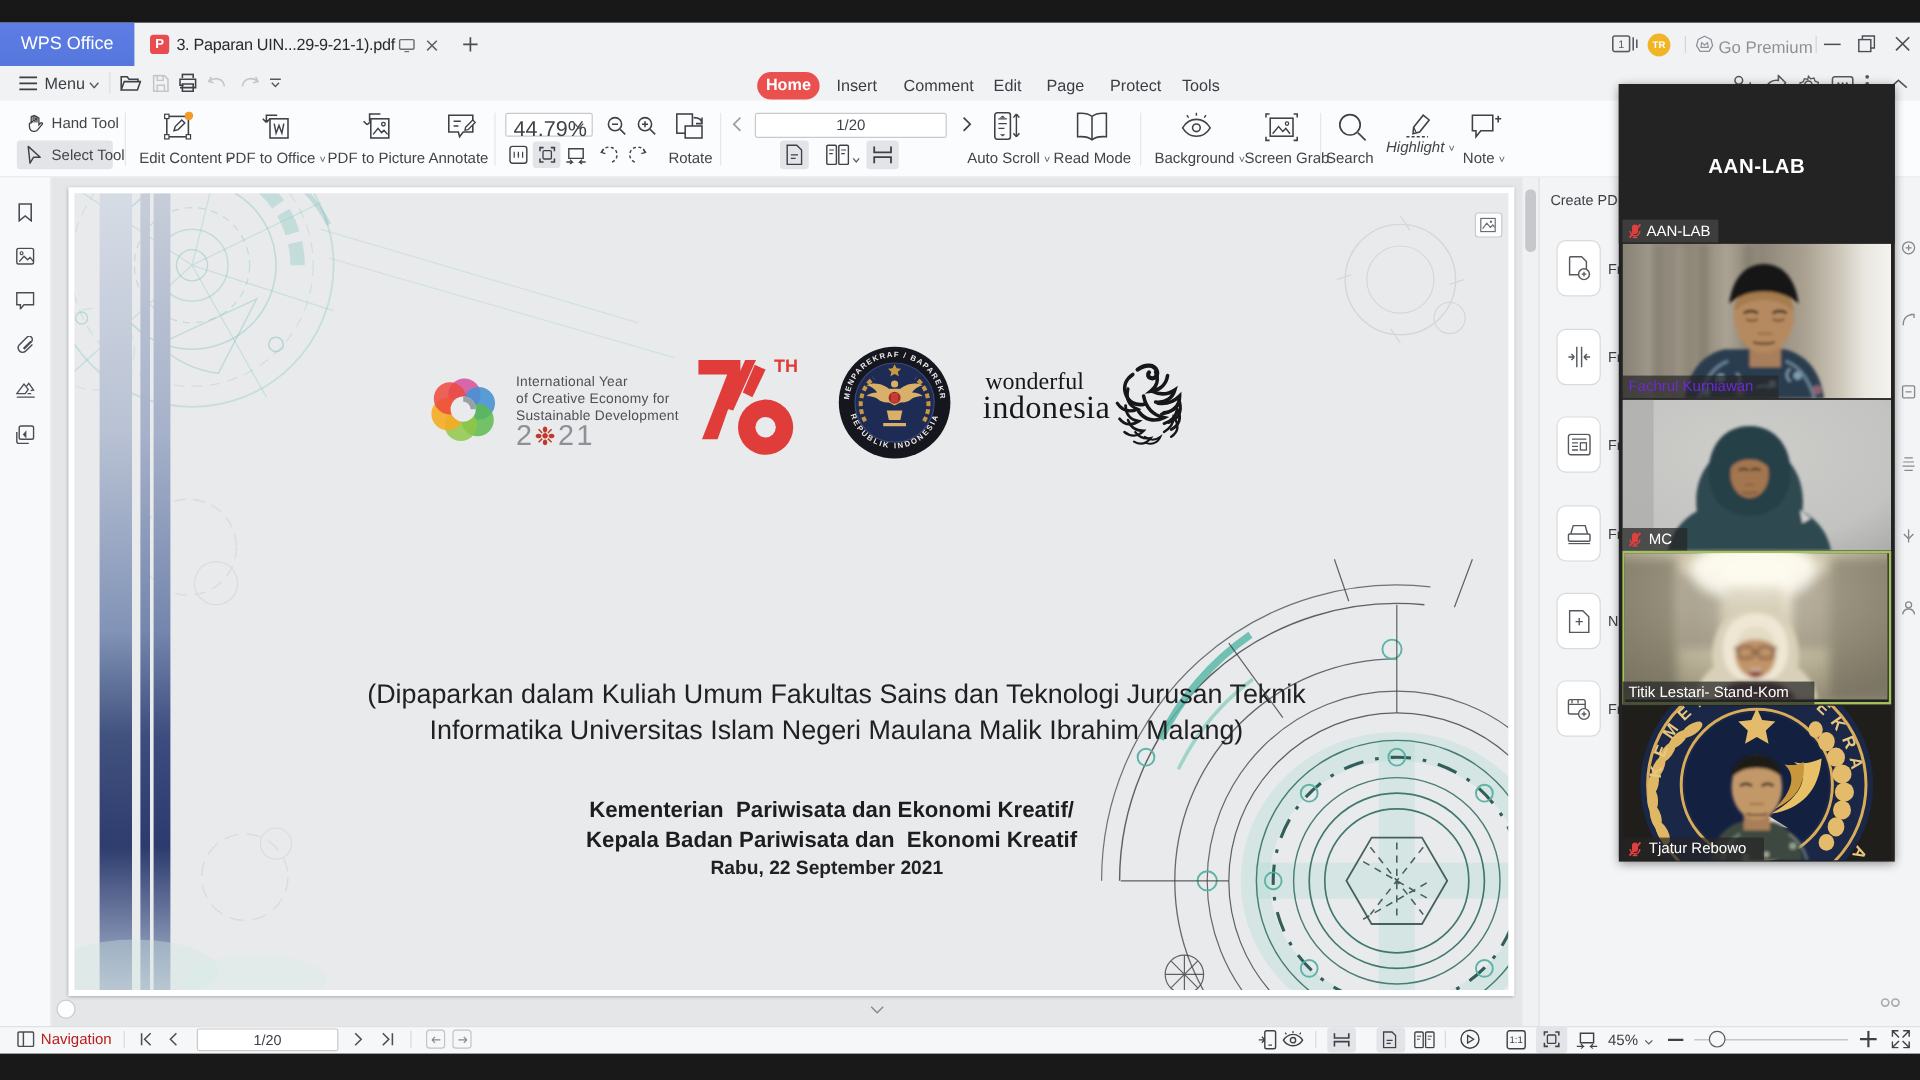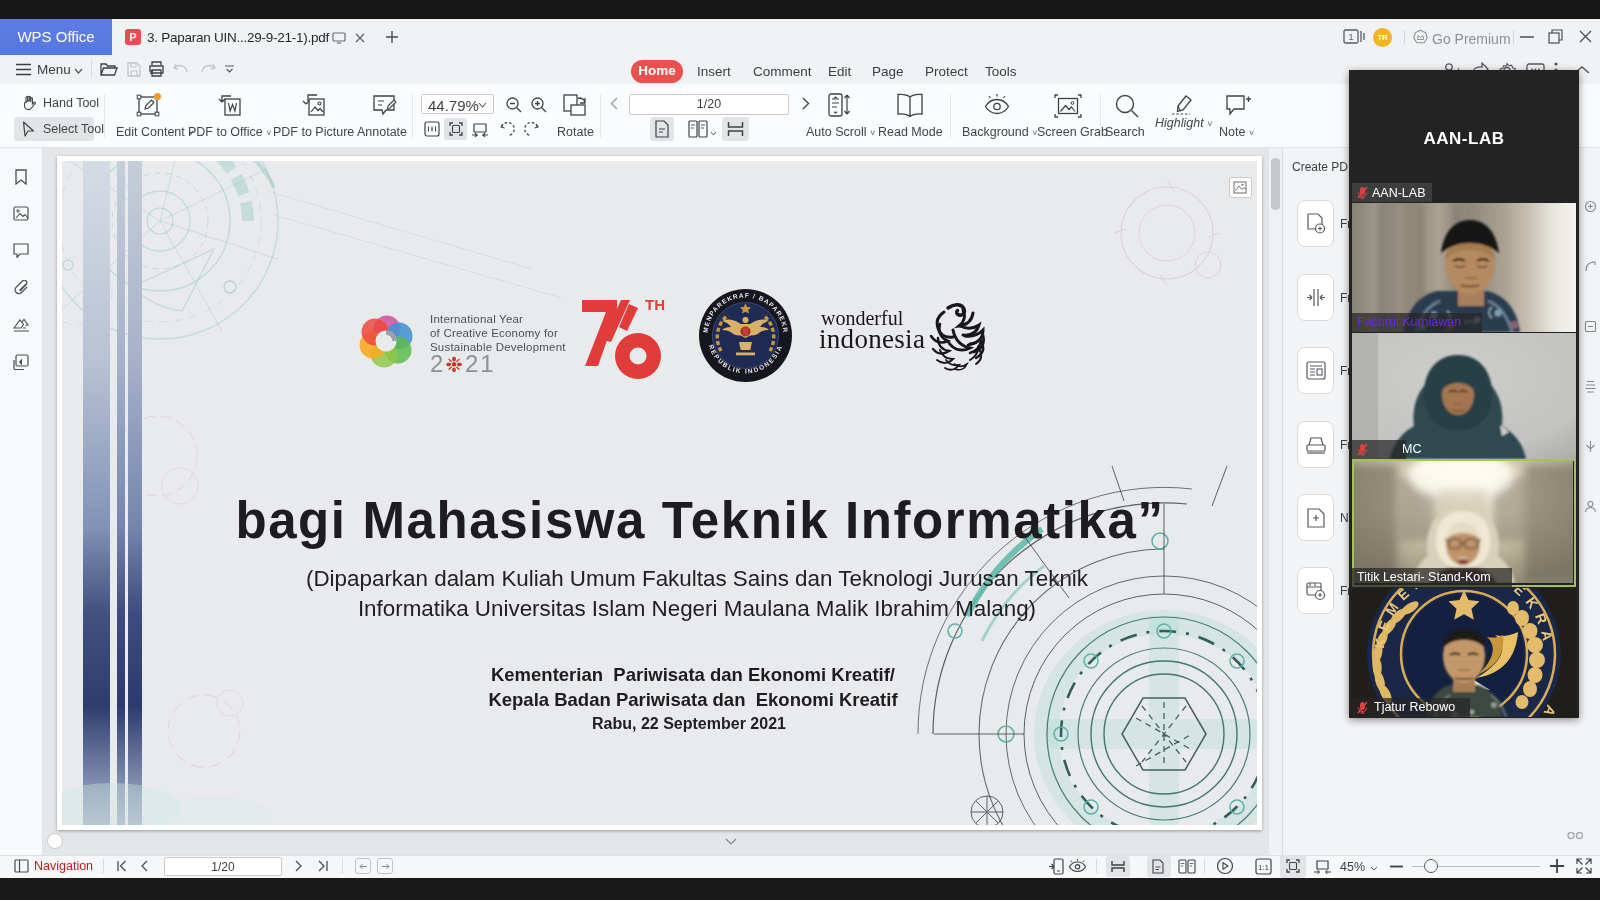--- a/index.html
+++ b/index.html
@@ -166,21 +166,21 @@
 
   <svg class="abs" style="left:372px;top:94px;" width="26" height="25" viewBox="0 0 26 25">
       <path d="M2 2h20v14H14l-3 4-1-4H2z" fill="none" stroke="#3e4247" stroke-width="1.3"></path>
       <path d="M6 7h6M6 11h4" stroke="#3e4247" stroke-width="1.2"></path>
       <path d="M16 12l6-6 2 2-6 6-2.5.5z" fill="#fbfcfd" stroke="#3e4247" stroke-width="1.1"></path>
     </svg>
   <div class="abs lbl" style="left:357px;top:125px;">Annotate</div>
   <div class="abs" style="left:412px;top:94px;width:1px;height:44px;background:#e6e7e9;"></div>
 
   <div class="abs" style="left:421px;top:94px;width:73px;height:20px;background:#fff;border:1px solid #c7c9cc;border-radius:2px;"></div>
-  <div class="abs" style="left:428px;top:97px;font-size:15px;color:#3e4247;text-align:center;">44.79%</div>
+  <div class="abs" style="left:428px;top:97px;font-size:18px;color:#3e4247;text-align:center;">44.79%</div>
   <svg class="abs" style="left:478px;top:102px;" width="9" height="6" viewBox="0 0 9 6">
       <path d="M1 1l3.5 4L8 1" fill="none" stroke="#55595e" stroke-width="1.1"></path>
     </svg>
   <svg class="abs" style="left:505px;top:96px;" width="18" height="18" viewBox="0 0 18 18">
       <circle cx="7.5" cy="7.5" r="5.5" fill="none" stroke="#3e4247" stroke-width="1.3"></circle>
       <path d="M11.8 11.8L16 16M5 7.5h5" stroke="#3e4247" stroke-width="1.3"></path>
     </svg>
   <svg class="abs" style="left:530px;top:96px;" width="18" height="18" viewBox="0 0 18 18">
       <circle cx="7.5" cy="7.5" r="5.5" fill="none" stroke="#3e4247" stroke-width="1.3"></circle>
       <path d="M11.8 11.8L16 16M5 7.5h5M7.5 5v5" stroke="#3e4247" stroke-width="1.3"></path>
@@ -503,21 +503,20 @@
       <path d="M24 12c-6 4-8 10-6 16 2 7 8 10 15 9" stroke-width="3"></path>
       <path d="M20 24c-2 8 1 14 8 17-7 3-13 1-17-5" stroke-width="2.6"></path>
       <path d="M18 38c0 7 4 12 11 13-6 4-12 3-16-2" stroke-width="2.4"></path>
       <path d="M20 50c2 6 7 9 13 9-5 5-11 5-16 1" stroke-width="2"></path>
       <path d="M26 60c3 4 8 6 13 5-4 5-9 6-14 3" stroke-width="1.8"></path>
       <path d="M34 64c4 3 9 3 13 0-2 5-7 7-12 5" stroke-width="1.6"></path>
       <path d="M33 30c2 10 8 16 17 18-8 4-16 2-21-5" stroke-width="3"></path>
     </g>
   </svg>
 
-  <div class="abs" style="left:638px;top:330px;transform:translateX(-50%);white-space:nowrap;letter-spacing:1.6px;font-size:51px;font-weight:bold;color:#1d1d1f;">bagi Mahasiswa Teknik Informatika”</div>
   <div class="abs" style="left:631px;top:501px;transform:translateX(-50%);text-align:center;white-space:nowrap;font-size:18.5px;font-weight:bold;color:#1d1d1f;line-height:25px;">Kementerian&nbsp; Pariwisata dan Ekonomi Kreatif/<br>Kepala Badan Pariwisata dan&nbsp; Ekonomi Kreatif</div>
   <div class="abs" style="left:635px;top:403px;transform:translateX(-50%);text-align:center;white-space:nowrap;font-size:22.4px;color:#212124;line-height:30px;">(Dipaparkan dalam Kuliah Umum Fakultas Sains dan Teknologi Jurusan Teknik<br>Informatika Universitas Islam Negeri Maulana Malik Ibrahim Malang)</div>
   <div class="abs" style="left:627px;top:554px;transform:translateX(-50%);white-space:nowrap;font-size:16px;font-weight:bold;color:#212124;">Rabu, 22 September 2021</div>
  </div>
 
  <div class="abs" style="left:1229px;top:177px;width:23px;height:21px;background:#fdfdfd;border:1px solid #c9cacc;border-radius:3px;"></div>
  <svg class="abs" style="left:1233px;top:181px;" width="14" height="13" viewBox="0 0 14 13">
       <rect x="1" y="1" width="12" height="11" fill="none" stroke="#6a6e73" stroke-width="1"></rect>
       <path d="M2.5 9.5L6 5l3 3.5 2-2 1.5 2" fill="none" stroke="#6a6e73" stroke-width="1"></path>
       <circle cx="9.5" cy="3.8" r="1" fill="#6a6e73"></circle>
@@ -803,21 +802,21 @@
  </div>
  <div class="abs" style="left:1352px;top:440px;width:54px;height:19px;background:rgba(38,38,38,0.72);"></div>
  <svg class="abs" style="left:1356px;top:443px;" width="13" height="13" viewBox="0 0 13 13">
       <g stroke="#e0403f" fill="#e0403f">
         <rect x="4.5" y="1.5" width="4" height="7" rx="2"></rect>
         <path d="M2.5 6.5c0 2.2 1.8 4 4 4s4-1.8 4-4" fill="none" stroke-width="1.2"></path>
         <path d="M6.5 10.5V12M4.5 12h4" fill="none" stroke-width="1.2"></path>
         <path d="M11 1L2 12" stroke-width="1.6"></path>
       </g>
     </svg>
- <div class="abs" style="left:1374px;top:442px;color:#fff;font-size:12.5px;margin-left:28px;">MC</div>
+ <div class="abs" style="left:1374px;top:442px;color:#fff;font-size:12.5px;">MC</div>
 
  <div class="abs" style="left:1352px;top:459px;width:224px;height:128px;overflow:hidden;border:2px solid #a3c25b;">
   <svg width="220" height="124" viewBox="0 0 220 124" style="margin:-2px 0 0 -1px;">
     <defs>
       <filter id="blur5">
             <feGaussianBlur stdDeviation="4.5"></feGaussianBlur>
           </filter>
       <filter id="blur2t">
             <feGaussianBlur stdDeviation="1.8"></feGaussianBlur>
           </filter>

